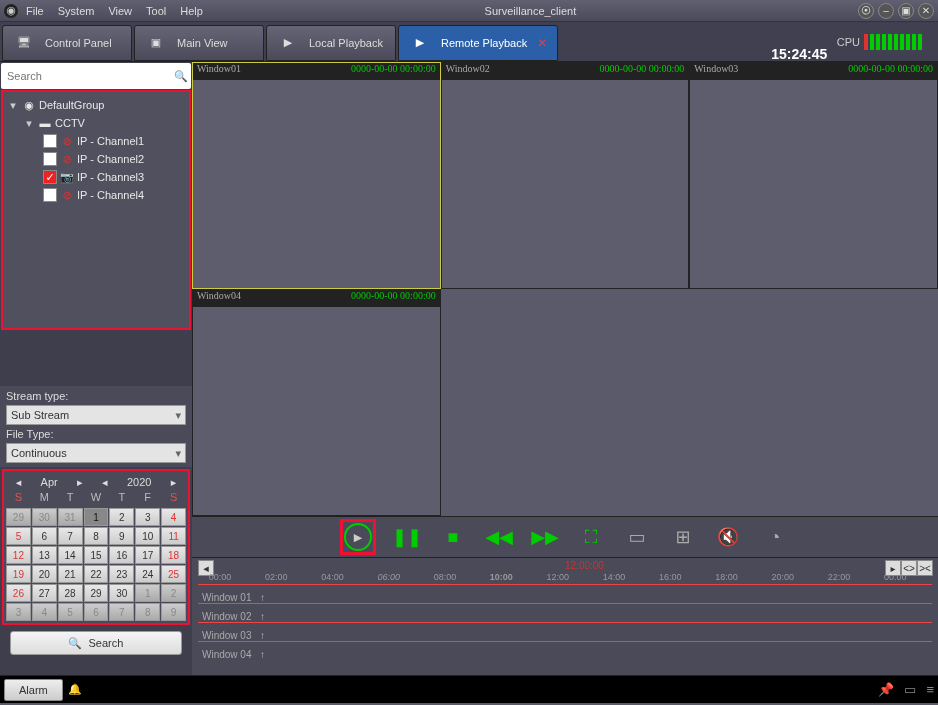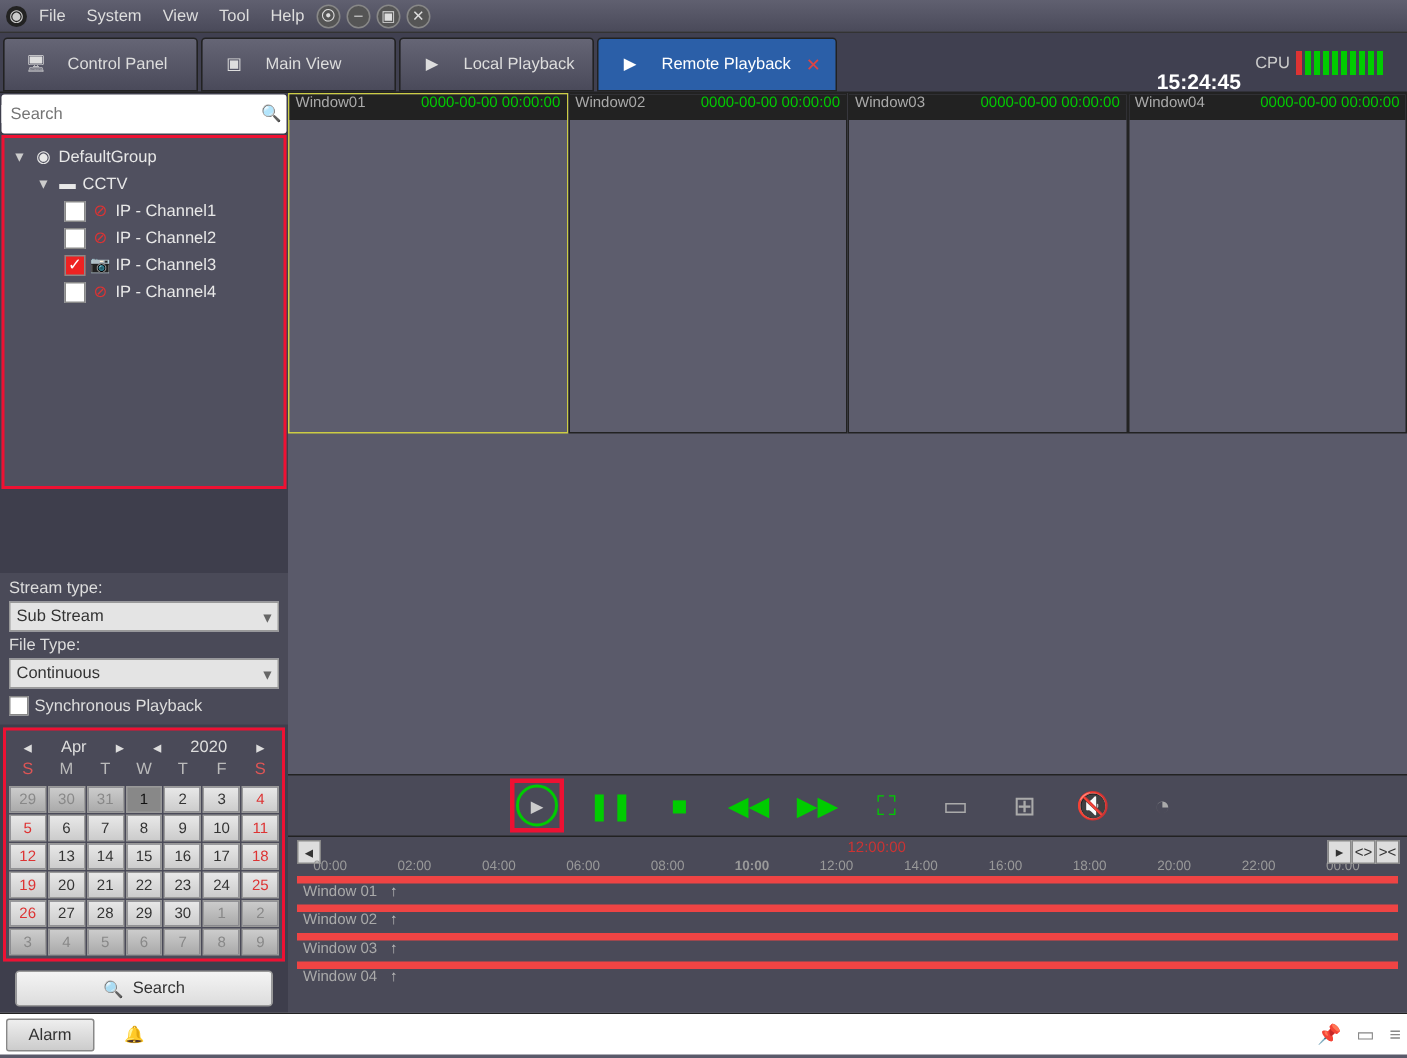--- a/index.html
+++ b/index.html
@@ -90,21 +90,21 @@
 }
 .cal-grid .d.other{color:#888;background:linear-gradient(#ccc,#aaa);}
 .cal-grid .d.red{color:#d33;}
 .cal-grid .d.sel{background:#888;color:#111;}
 .searchbtn {
   height:24px;margin:4px 10px;background:linear-gradient(#f4f4f4,#ddd);
   border:1px solid #999;border-radius:3px;
   display:flex;align-items:center;justify-content:center;gap:6px;color:#333;
 }
 .main { flex:1; display:flex; flex-direction:column; background:#5a5a6a; }
-.video-grid { height:454px; display:grid;grid-template-columns:1fr 1fr 1fr 1fr;grid-template-rows:1fr 1fr; }
+.video-grid { height:454px; display:grid;grid-template-columns:1fr 1fr 1fr;grid-template-rows:1fr 1fr;font-family:Liberation Serif, serif; }
 .vwin { border:1px solid #222; background:#5d5d6d; position:relative; }
 .vwin.active{border:1px solid #cc4;}
 .vwin .hdr{height:17px;background:#222;color:#aaa;display:flex;padding:0 4px;font-size:10px;}
 .vwin .hdr span:last-child{margin-left:auto;color:#0c0;}
 .player-ctrl {
   height:42px;background:#4a4a58;
   display:flex;align-items:center;justify-content:center;gap:16px;
   border-top:1px solid #222;border-bottom:1px solid #222;
 }
 .pbtn{width:30px;height:30px;display:flex;align-items:center;justify-content:center;color:#0c0;font-size:18px;}
@@ -112,39 +112,40 @@
 .play-boxed{border:3px solid #e13;padding:1px;}
 .play-circle{width:28px;height:28px;border:2px solid #0c0;border-radius:50%;display:flex;align-items:center;justify-content:center;}
 .timeline-area{flex:1;background:#4a4a58;padding:2px 6px;display:flex;flex-direction:column;}
 .ruler{height:24px;position:relative;color:#999;font-size:9px;}
 .ruler .marker{position:absolute;top:0;color:#c33;font-size:10px;}
 .ruler .tick{position:absolute;bottom:2px;transform:translateX(-50%);margin-top:33px;}
 .ruler .btnL,.ruler .btnR{position:absolute;top:0;width:16px;height:16px;background:#ddd;border:1px solid #888;color:#333;display:flex;align-items:center;justify-content:center;font-size:11px;}
 .ruler .btnL{left:0;}
 .ruler .zoombox{position:absolute;right:-1px;top:0;display:flex;}
 .zbtn{width:16px;height:16px;background:#ddd;border:1px solid #888;font-size:10px;display:flex;align-items:center;justify-content:center;color:#333;}
-.trackrow{height:19px;border-top:5px solid #ef4444;display:flex;align-items:flex-start;color:#aaa;font-size:10px;position:relative;}
+.trackrow{height:19px;border-top:1px solid #ef4444;display:flex;align-items:flex-end;color:#aaa;font-size:10px;position:relative;}
 .trackrow .lbl{width:60px;padding-left:4px;}
 .trackrow .mk{position:absolute;left:62px;color:#bbb;}
-.footer{height:28px;background:#ffffff;border-top:1px solid #222;display:flex;align-items:center;padding:0 4px;gap:20px;}
+.footer{height:28px;background:#000000;border-top:1px solid #222;display:flex;align-items:center;padding:0 4px;gap:6px;}
 .alarm-btn{height:22px;padding:0 14px;background:linear-gradient(#eee,#ccc);border:1px solid #888;border-radius:2px;color:#333;display:flex;align-items:center;}
 .footer .right{margin-left:auto;display:flex;gap:10px;color:#888;font-size:13px;}
 </style>
 </head>
 <body>
 
 <div class="titlebar">
   <div class="app-icon">◉</div>
   <div class="menus">
     <span>File</span>
     <span>System</span>
     <span>View</span>
     <span>Tool</span>
     <span>Help</span>
   </div>
+  <div class="center">Surveillance_client</div>
   <div class="sysbtns">
     <div class="sysbtn">⦿</div>
     <div class="sysbtn">–</div>
     <div class="sysbtn">▣</div>
     <div class="sysbtn">✕</div>
   </div>
 </div>
 
 <div class="tabbar">
   <div class="tab">
@@ -230,24 +231,20 @@
     <div class="opts">
       <span>Stream type:</span>
       <div class="sel">
         <span>Sub Stream</span>
         <span class="arrow">▾</span>
       </div>
       <span>File Type:</span>
       <div class="sel">
         <span>Continuous</span>
         <span class="arrow">▾</span>
-      </div>
-      <div class="chk-line">
-        <div class="box"></div>
-        <span>Synchronous Playback</span>
       </div>
     </div>
     <div class="calendar">
       <div class="cal-head">
         <span>◂</span>
         <span>Apr</span>
         <span>▸</span>
         <span>◂</span>
         <span>2020</span>
         <span>▸</span>
@@ -352,21 +349,21 @@
       <div class="pbtn gray">◔</div>
     </div>
     <div class="timeline-area">
       <div class="ruler">
         <div class="btnL">◂</div>
         <div class="marker" style="left:50%">12:00:00</div>
         <div id="ticks">
             <div class="tick" style="left: 3%;">00:00</div>
             <div class="tick" style="left: 10.6667%;">02:00</div>
             <div class="tick" style="left: 18.3333%;">04:00</div>
-            <div class="tick" style="left: 26%;">06:00</div>
+            <div class="tick" style="left: 26%; font-style: italic;">06:00</div>
             <div class="tick" style="left: 33.6667%;">08:00</div>
             <div class="tick" style="left: 41.3333%; font-weight: bold;">10:00</div>
             <div class="tick" style="left: 49%;">12:00</div>
             <div class="tick" style="left: 56.6667%;">14:00</div>
             <div class="tick" style="left: 64.3333%;">16:00</div>
             <div class="tick" style="left: 72%;">18:00</div>
             <div class="tick" style="left: 79.6667%; text-align: right;">20:00</div>
             <div class="tick" style="left: 87.3333%;">22:00</div>
             <div class="tick" style="left: 95%;">00:00</div>
           </div>

